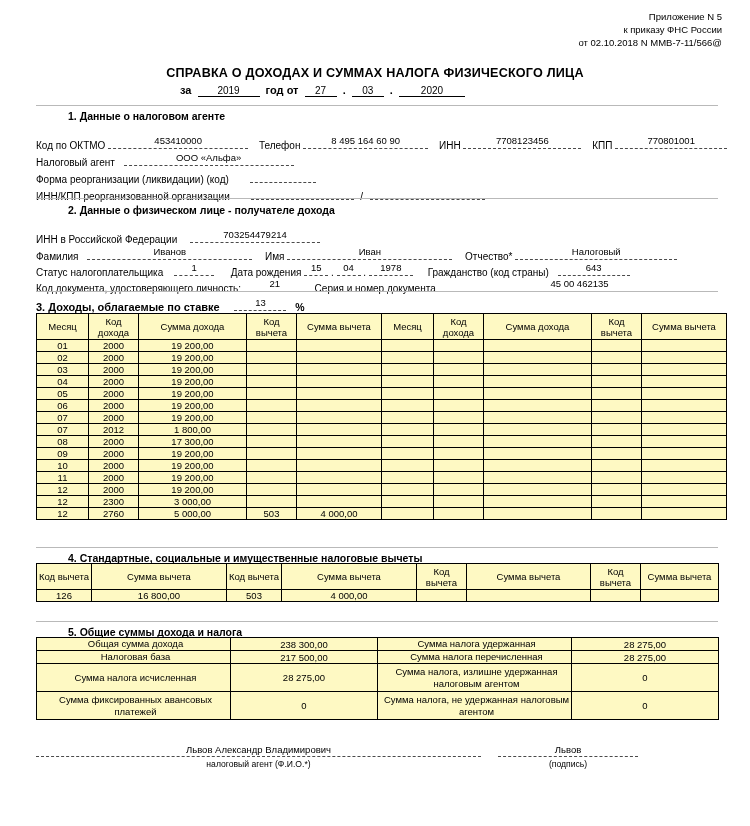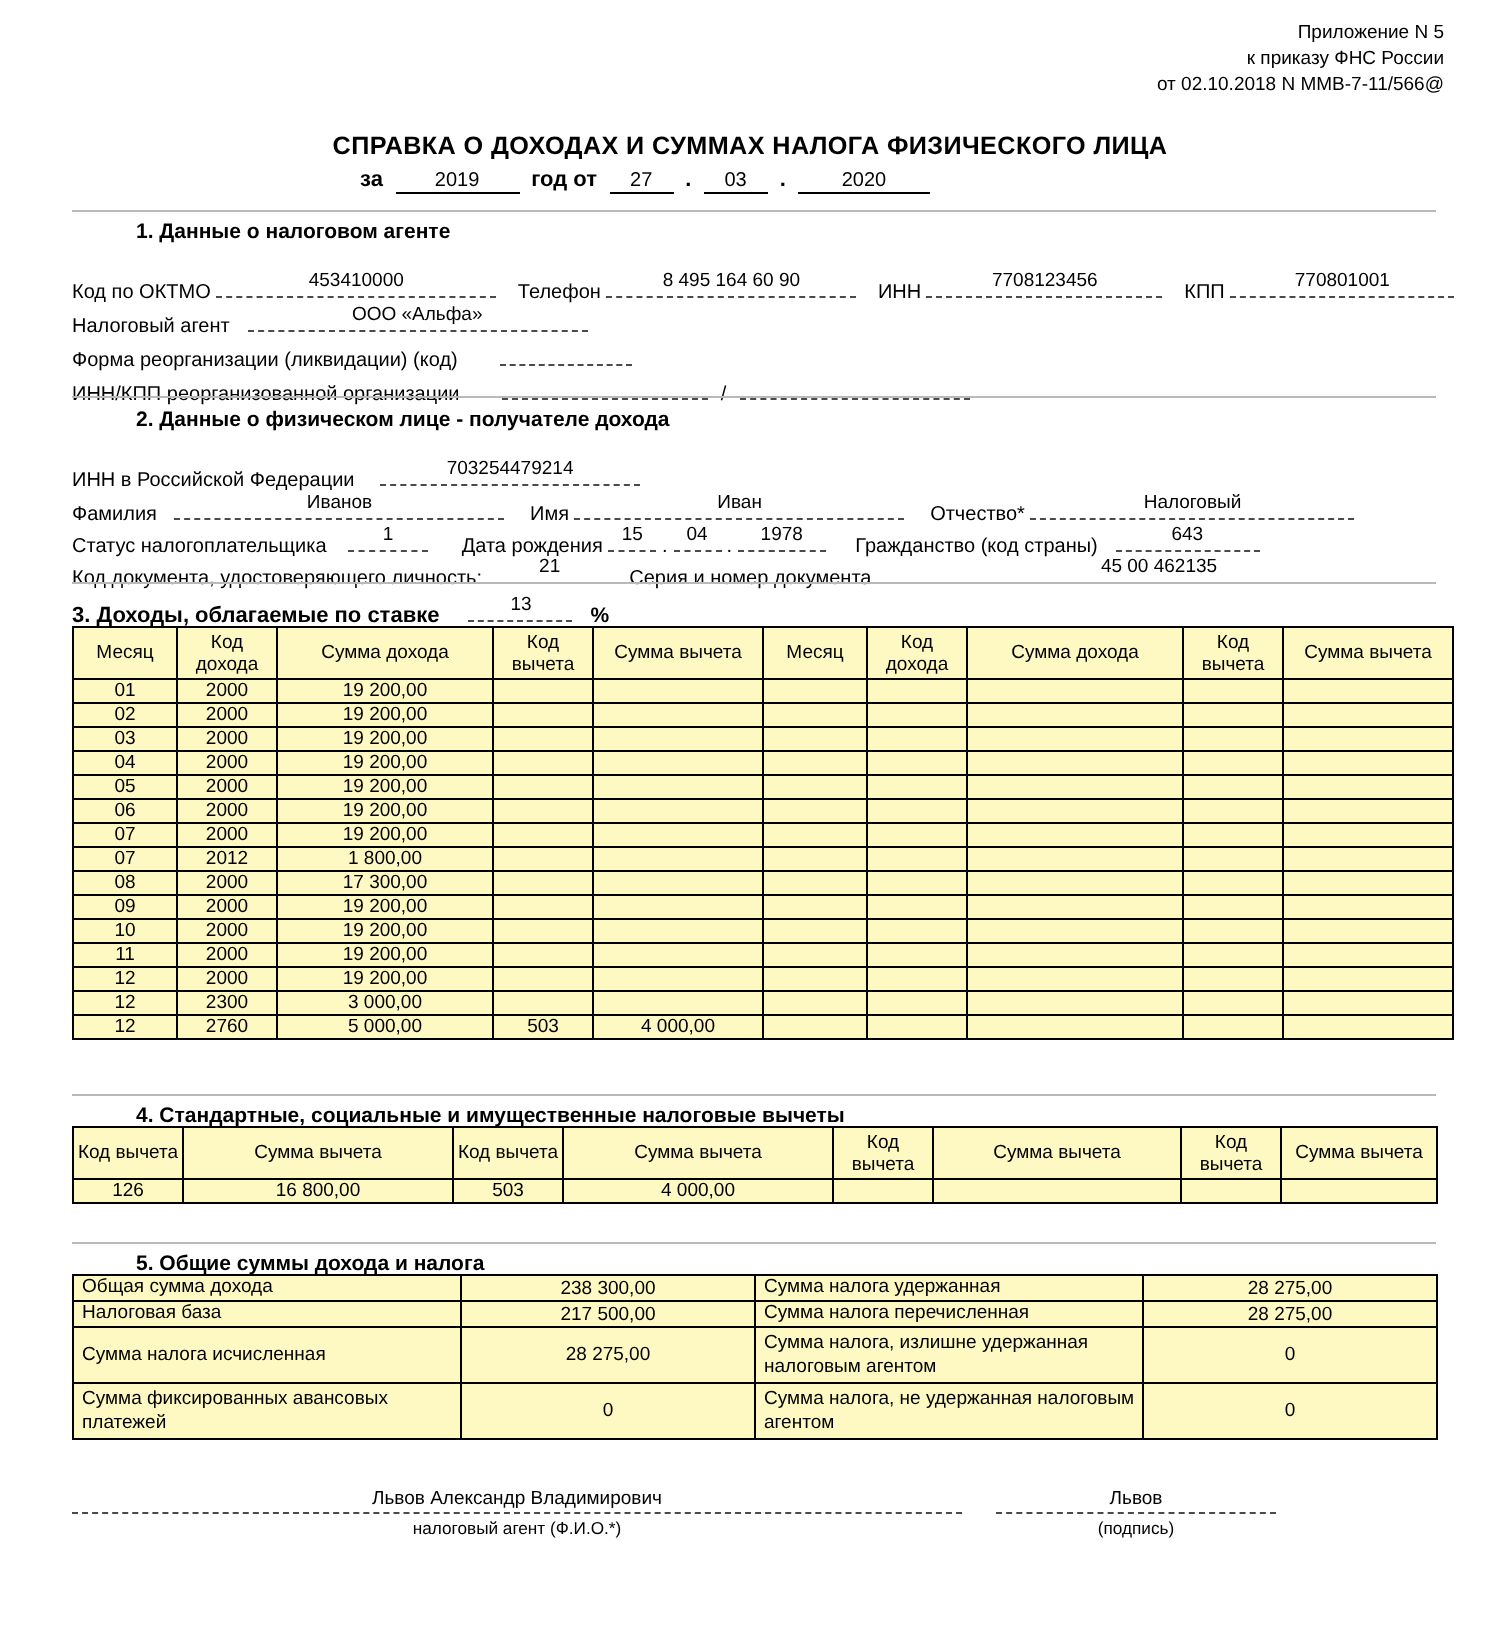--- a/index.html
+++ b/index.html
@@ -136,21 +136,21 @@
   .ded-tbl td { height: 14px; }
 
   
   .tot-tbl { top: 637px; left: 36px; }
   .tot-tbl td {
     text-align: center;
     height: 16px;
     font-size: 9.5px;
   }
   .tot-tbl td.lbl {
-    text-align: left;
+    text-align: center;
     padding-left: 4px;
     line-height: 12px;
   }
   .tot-tbl td.tall { height: 28px; }
 
   
   .sig-wrap { position: absolute; top: 744px; left: 36px; width: 682px; }
   .sig-line {
     border-bottom: 1px dashed #4a4a4a;
     text-align: center;

